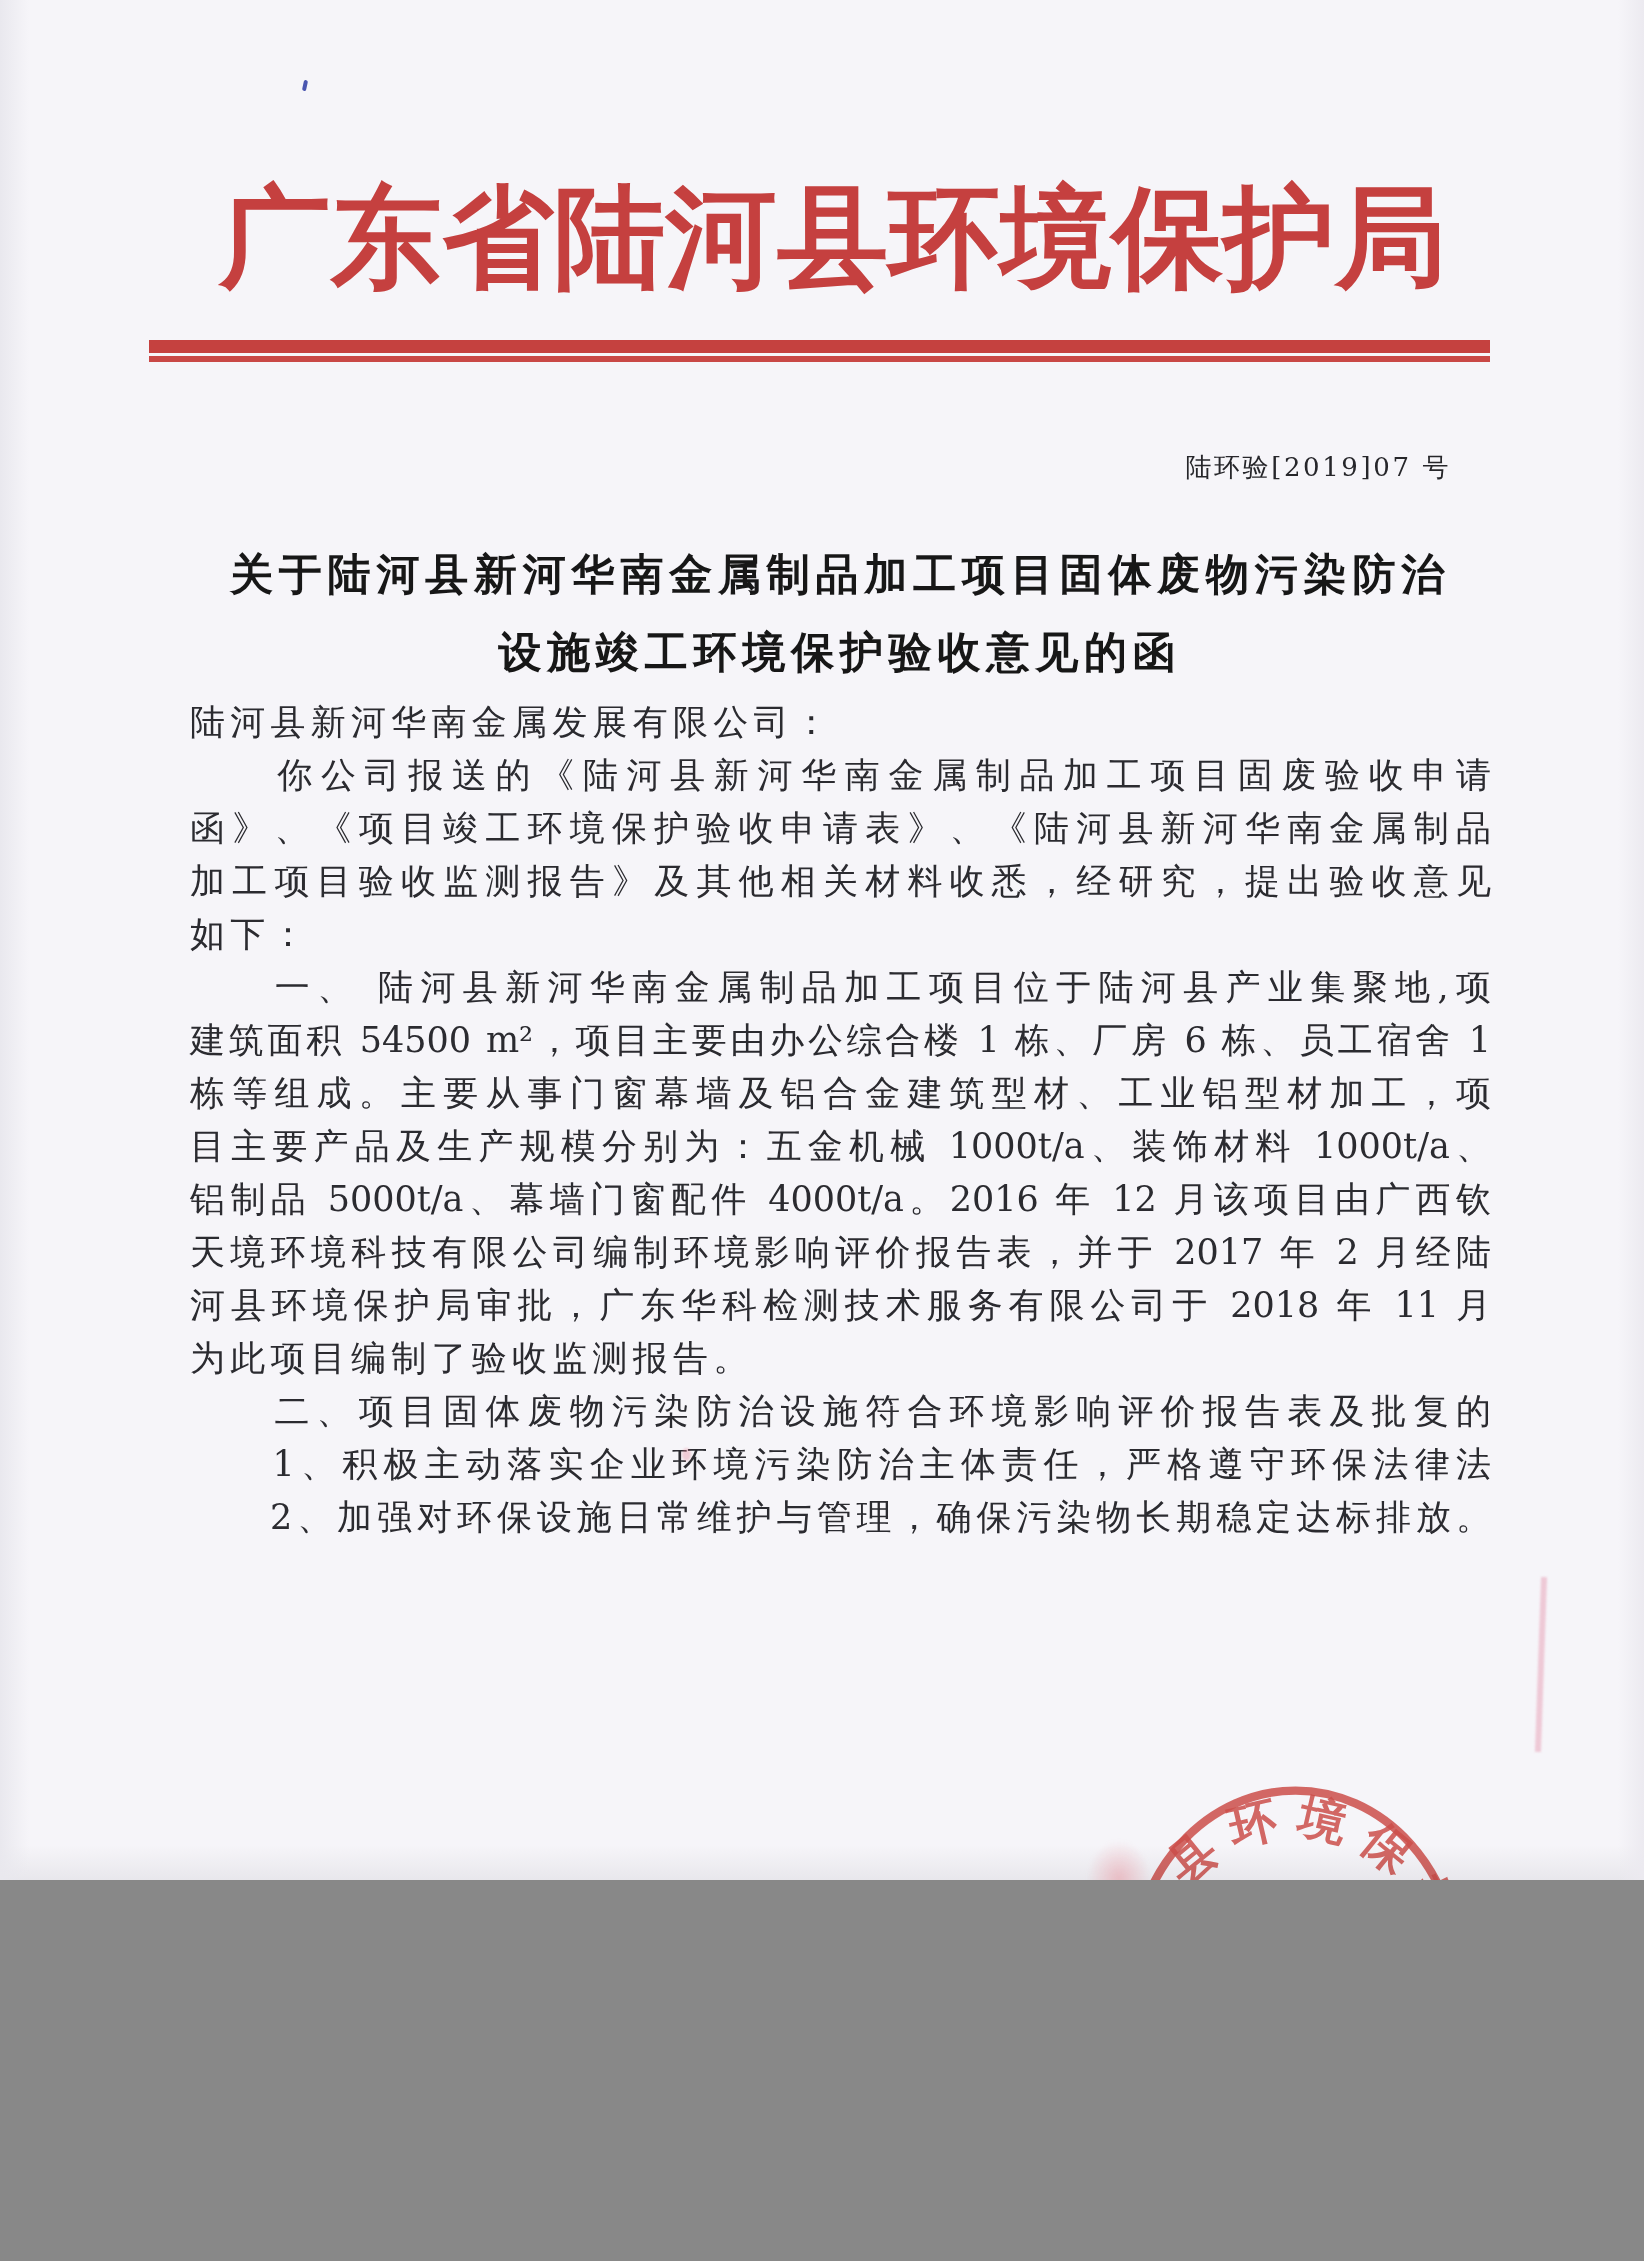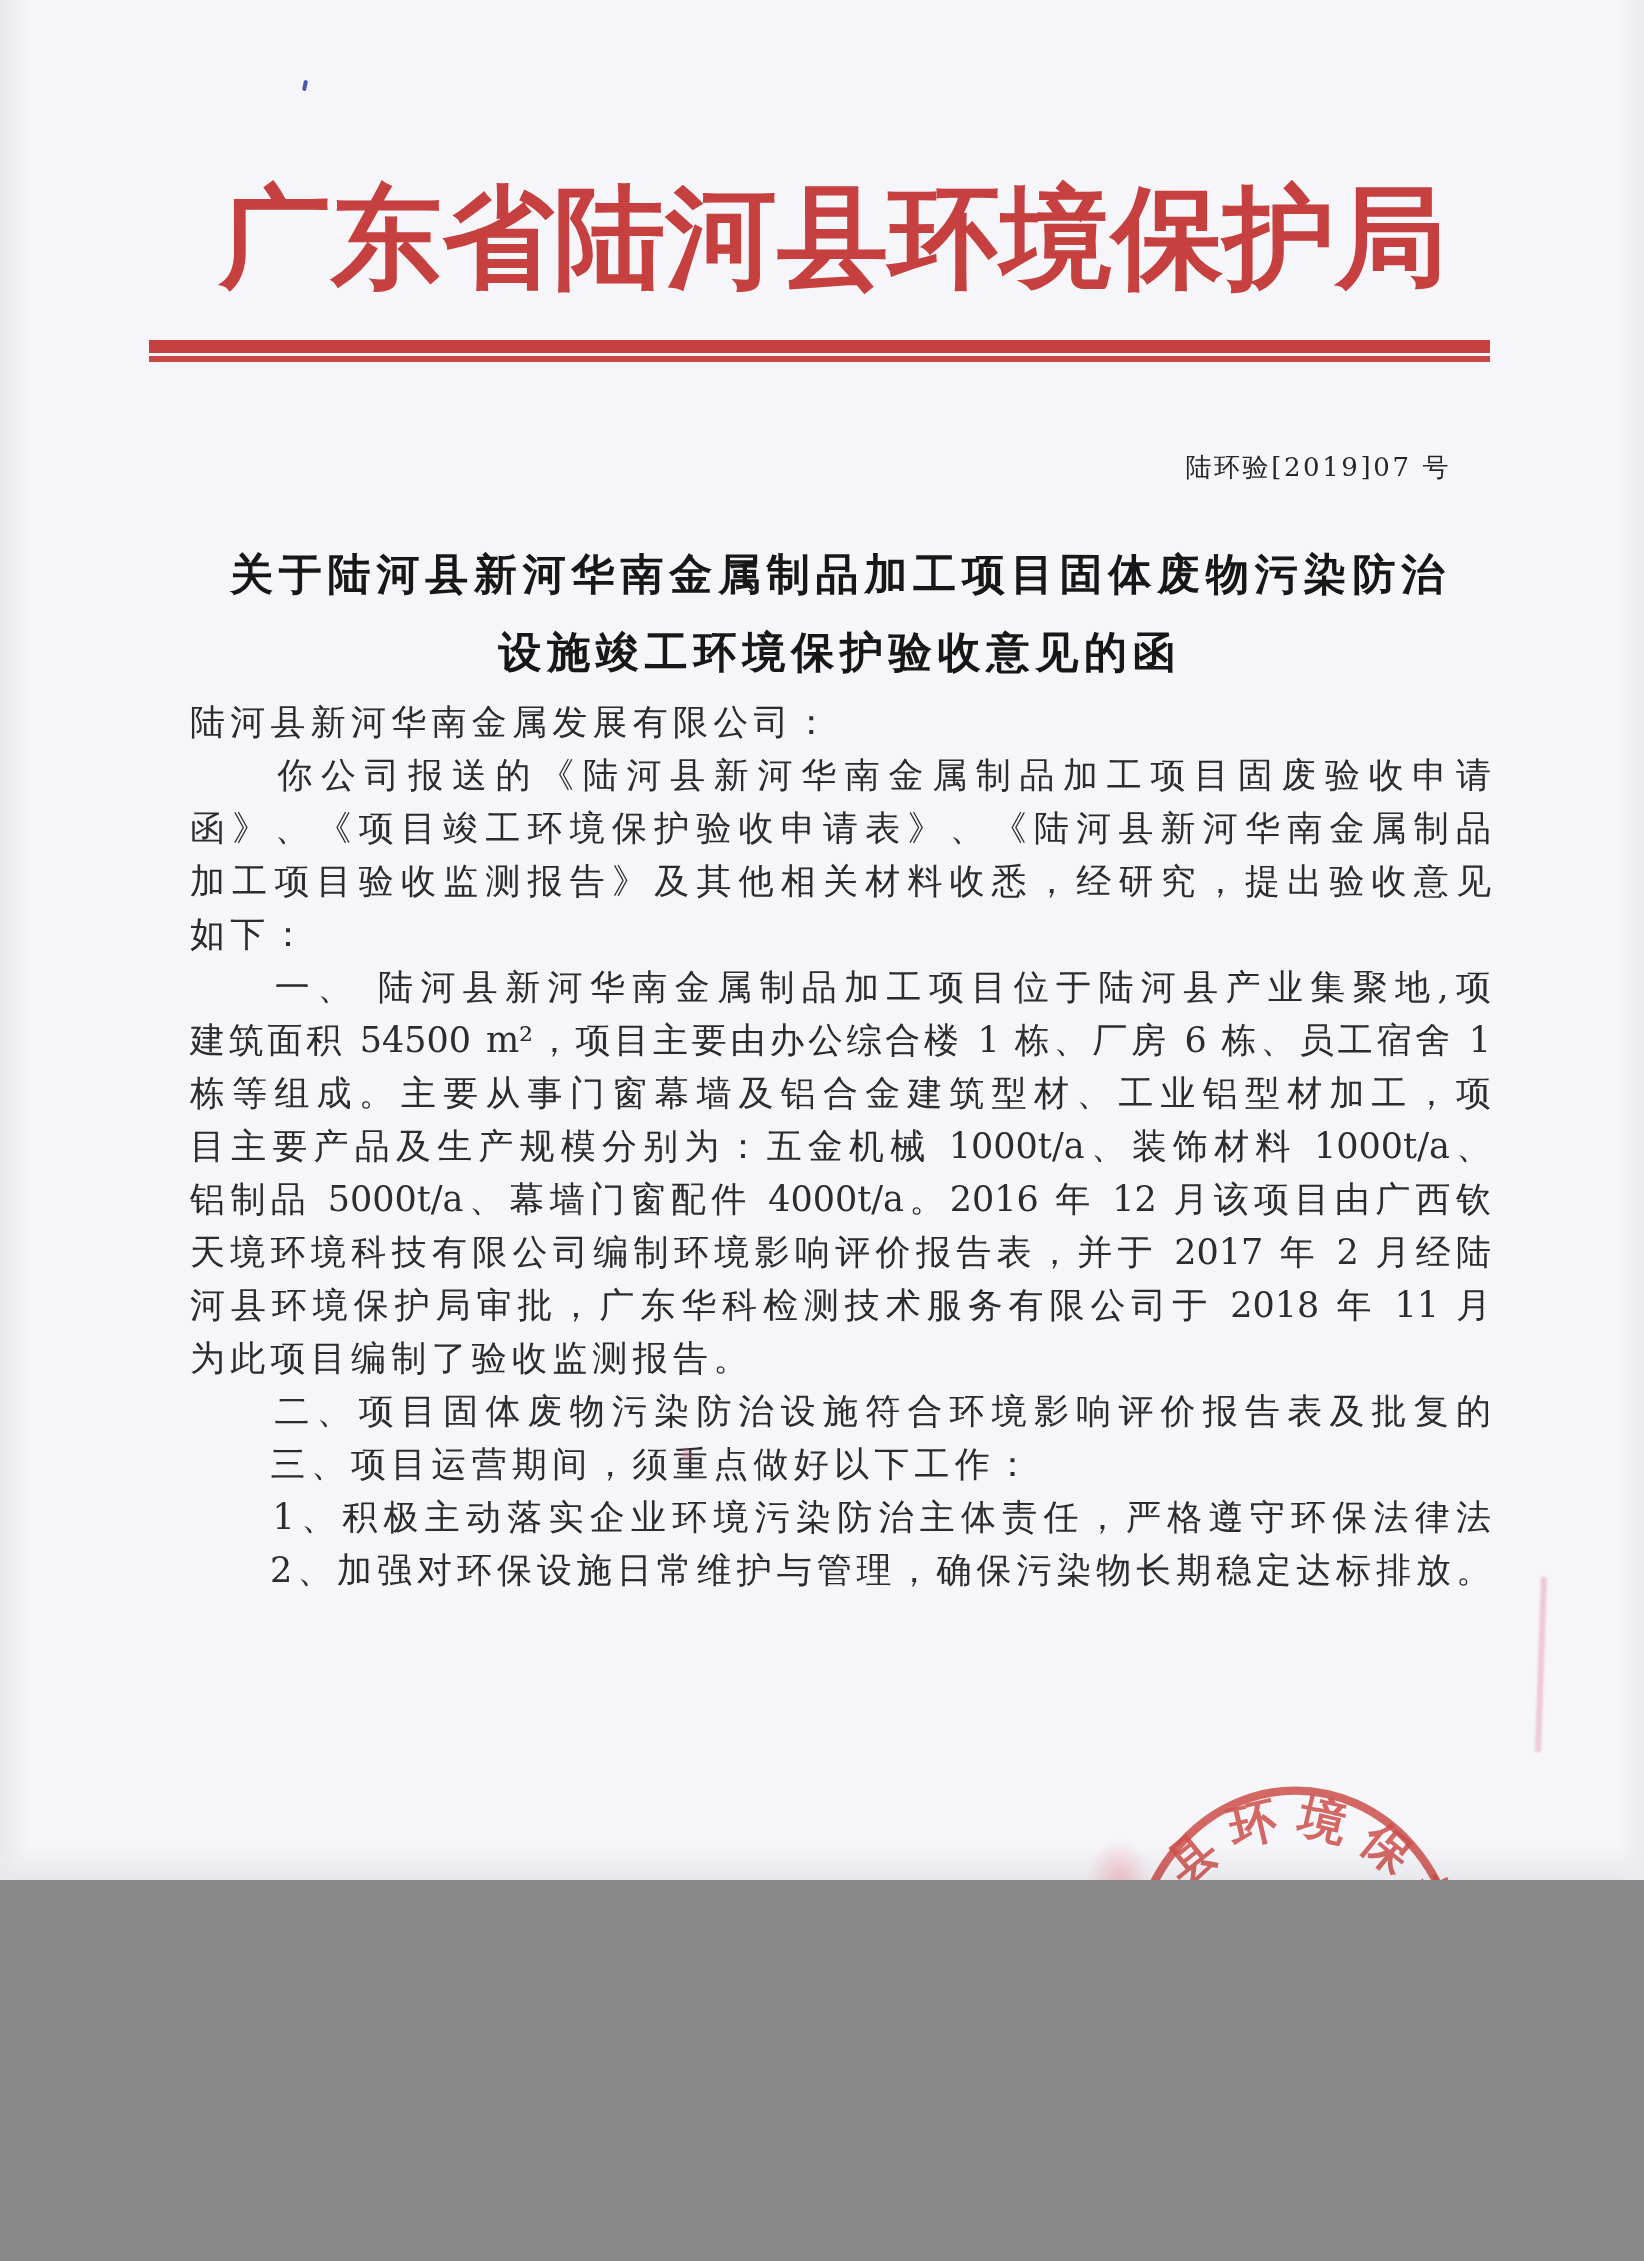--- a/index.html
+++ b/index.html
@@ -118,21 +118,20 @@
       <div class="body-line">如下：</div>
       <div class="body-line full">　　一、 陆河县新河华南金属制品加工项目位于陆河县产业集聚地,项</div>
       <div class="body-line full">建筑面积 54500 m²，项目主要由办公综合楼 1 栋、厂房 6 栋、员工宿舍 1</div>
       <div class="body-line full">栋等组成。主要从事门窗幕墙及铝合金建筑型材、工业铝型材加工，项</div>
       <div class="body-line full">目主要产品及生产规模分别为：五金机械 1000t/a、装饰材料 1000t/a、</div>
       <div class="body-line full">铝制品 5000t/a、幕墙门窗配件 4000t/a。2016 年 12 月该项目由广西钦</div>
       <div class="body-line full">天境环境科技有限公司编制环境影响评价报告表，并于 2017 年 2 月经陆</div>
       <div class="body-line full">河县环境保护局审批，广东华科检测技术服务有限公司于 2018 年 11 月</div>
       <div class="body-line">为此项目编制了验收监测报告。</div>
       <div class="body-line full">　　二、项目固体废物污染防治设施符合环境影响评价报告表及批复的</div>
-      <div class="body-line">　　三、项目运营期间，须重点做好以下工作：</div>
       <div class="body-line full">　　1、积极主动落实企业环境污染防治主体责任，严格遵守环保法律法</div>
       <div class="body-line full">　　2、加强对环保设施日常维护与管理，确保污染物长期稳定达标排放。</div>
     </div>
 
   <div class="issue-date">2019 年 5 月 5 日</div>
 
   <svg class="seal" viewBox="0 0 600 660" xmlns="http://www.w3.org/2000/svg">
     <ellipse cx="300" cy="329" rx="253" ry="283" fill="none" stroke="#d0423c" stroke-width="13" opacity="0.85"></ellipse>
     <path id="sealArc" d="M 90.6 377.4 A 215 215 0 1 1 509.5 377.4" fill="none"></path>
     <text font-size="74" font-weight="700" fill="#d0423c" opacity="0.85" letter-spacing="24" style="font-family:'DejaVu Sans',sans-serif;">

